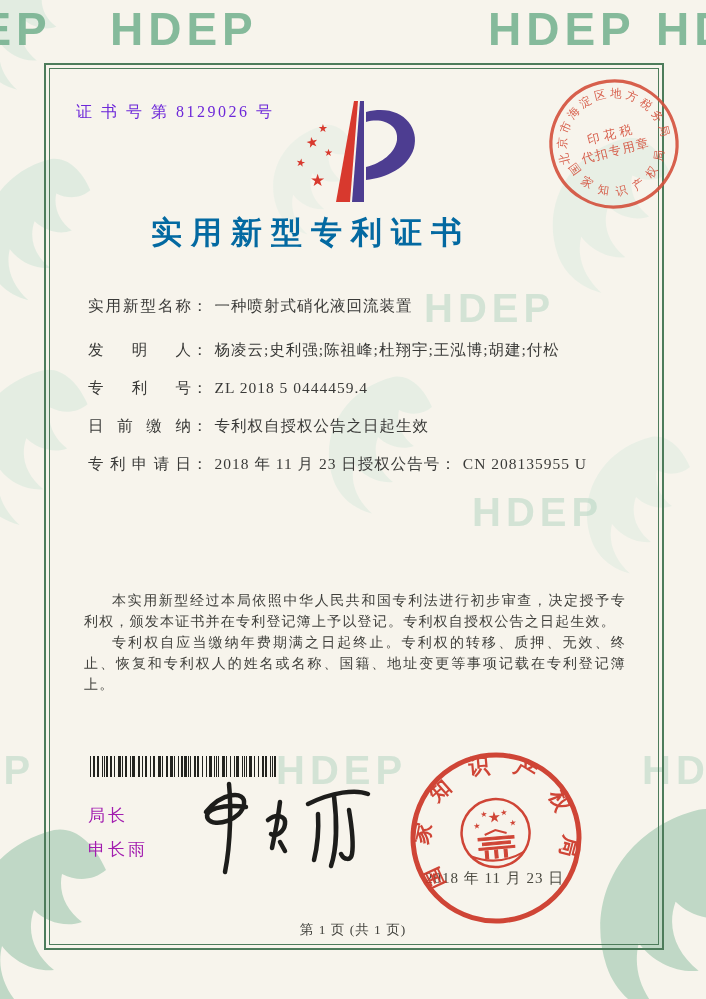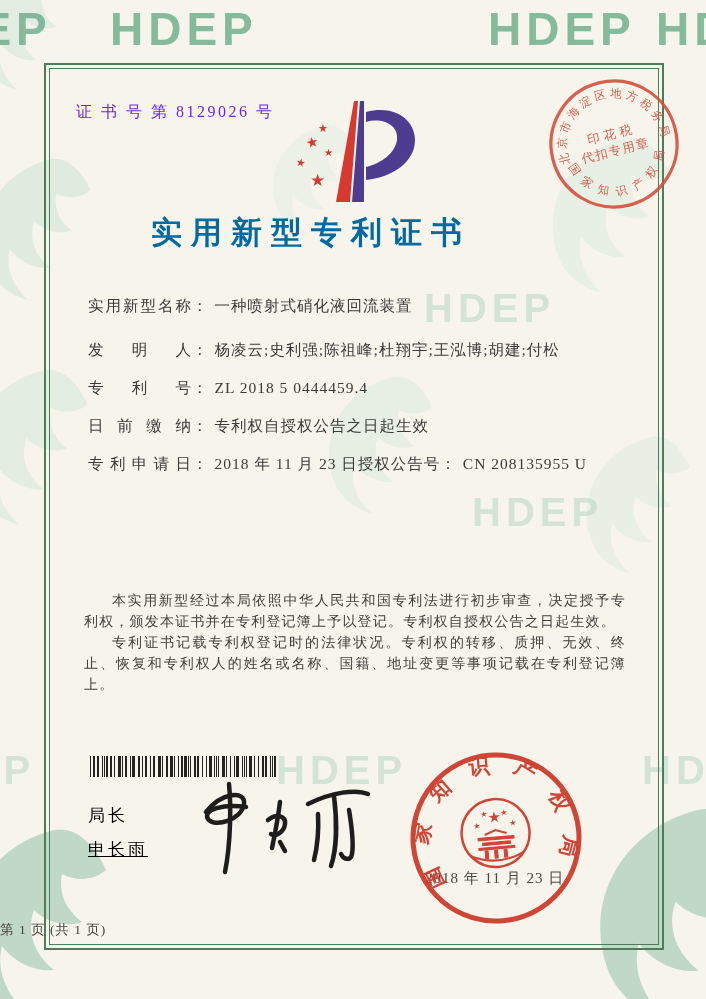--- a/index.html
+++ b/index.html
@@ -36,33 +36,33 @@
             font-size:14px;line-height:21px;letter-spacing:1.2px;
             text-align:justify;color:#41413d;}
   .bodytext p{margin:0;text-indent:2em;}
   
   .barcode{position:absolute;left:90px;top:756px;width:186px;height:21px;background-color:transparent;
     background-image:
       repeating-linear-gradient(90deg,#23231f 0 1.5px,transparent 1.5px 4px),
       repeating-linear-gradient(90deg,#23231f 0 1px,transparent 1px 7px),
       repeating-linear-gradient(90deg,transparent 0 3px,#23231f 3px 5.5px,transparent 5.5px 13px);}
   
-  .signer{position:absolute;left:88px;font-size:17px;letter-spacing:3px;color:#000000;}
+  .signer{position:absolute;left:88px;font-size:17px;letter-spacing:3px;color:#a21caf;}
   .signer-title{top:804px;}
-  .signer-name{top:838px;text-decoration:underline;}
+  .signer-name{top:838px;}
   .sig{position:absolute;left:192px;top:776px;width:190px;height:102px;}
   
   .seal-date{position:absolute;left:425px;top:869px;font-size:15px;letter-spacing:1px;color:#4a4940;z-index:1;}
   .seal{position:absolute;left:407px;top:749px;width:178px;height:178px;
         transform:rotate(-5deg);z-index:2;opacity:.93;}
   
   .tax-stamp{position:absolute;left:540px;top:66px;width:148px;height:156px;
         transform:rotate(-14deg);opacity:.9;}
   
-  .footer{position:absolute;left:0;top:921px;width:706px;
+  .footer{position:absolute;left:0;top:921px;width:706px;text-align:center;
           font-size:13.5px;letter-spacing:1px;color:#44443f;}
 </style>
 </head>
 <body>
 
 <div class="page">
 
   <svg width="0" height="0" style="position:absolute">
     <defs>
       <symbol id="swirl" viewBox="0 0 100 100">
@@ -141,21 +141,21 @@
     <div class="row">
       <span class="flabel">日前缴纳</span><span>：</span><span class="fvalue">专利权自授权公告之日起生效</span>
     </div>
     <div class="row">
       <span class="flabel">专利申请日</span><span>：</span><span class="fvalue">2018 年 11 月 23 日</span><span class="grant-no"><span>授权公告号</span><span>：</span><span class="fvalue">CN 208135955 U</span></span>
     </div>
   </div>
 
   <div class="bodytext">
     <p>本实用新型经过本局依照中华人民共和国专利法进行初步审查，决定授予专利权，颁发本证书并在专利登记簿上予以登记。专利权自授权公告之日起生效。</p>
-    <p>专利证书记载专利权登记时的法律状况。专利权的转移、质押、无效、终止、恢复和专利权人的姓名或名称、国籍、地址变更等事项记载在专利登记簿上。</p>
+    <p>专利权自应当缴纳年费期满之日起终止。专利权的转移、质押、无效、终止、恢复和专利权人的姓名或名称、国籍、地址变更等事项记载在专利登记簿上。</p>
   </div>
 
   <div class="barcode"></div>
 
   <div class="signer signer-title">局长</div>
   <div class="signer signer-name">申长雨</div>
   <svg class="sig" viewBox="0 0 190 102" fill="none" stroke="#1d1d1b" stroke-width="4.5" stroke-linecap="round">
     <path d="M14,36 C30,16 54,14 52,28 C50,44 22,52 16,43 C10,33 32,28 54,31"></path>
     <path d="M37,8 C39,28 39,66 33,96"></path>
     <path d="M88,26 C86,42 83,58 80,72"></path>

